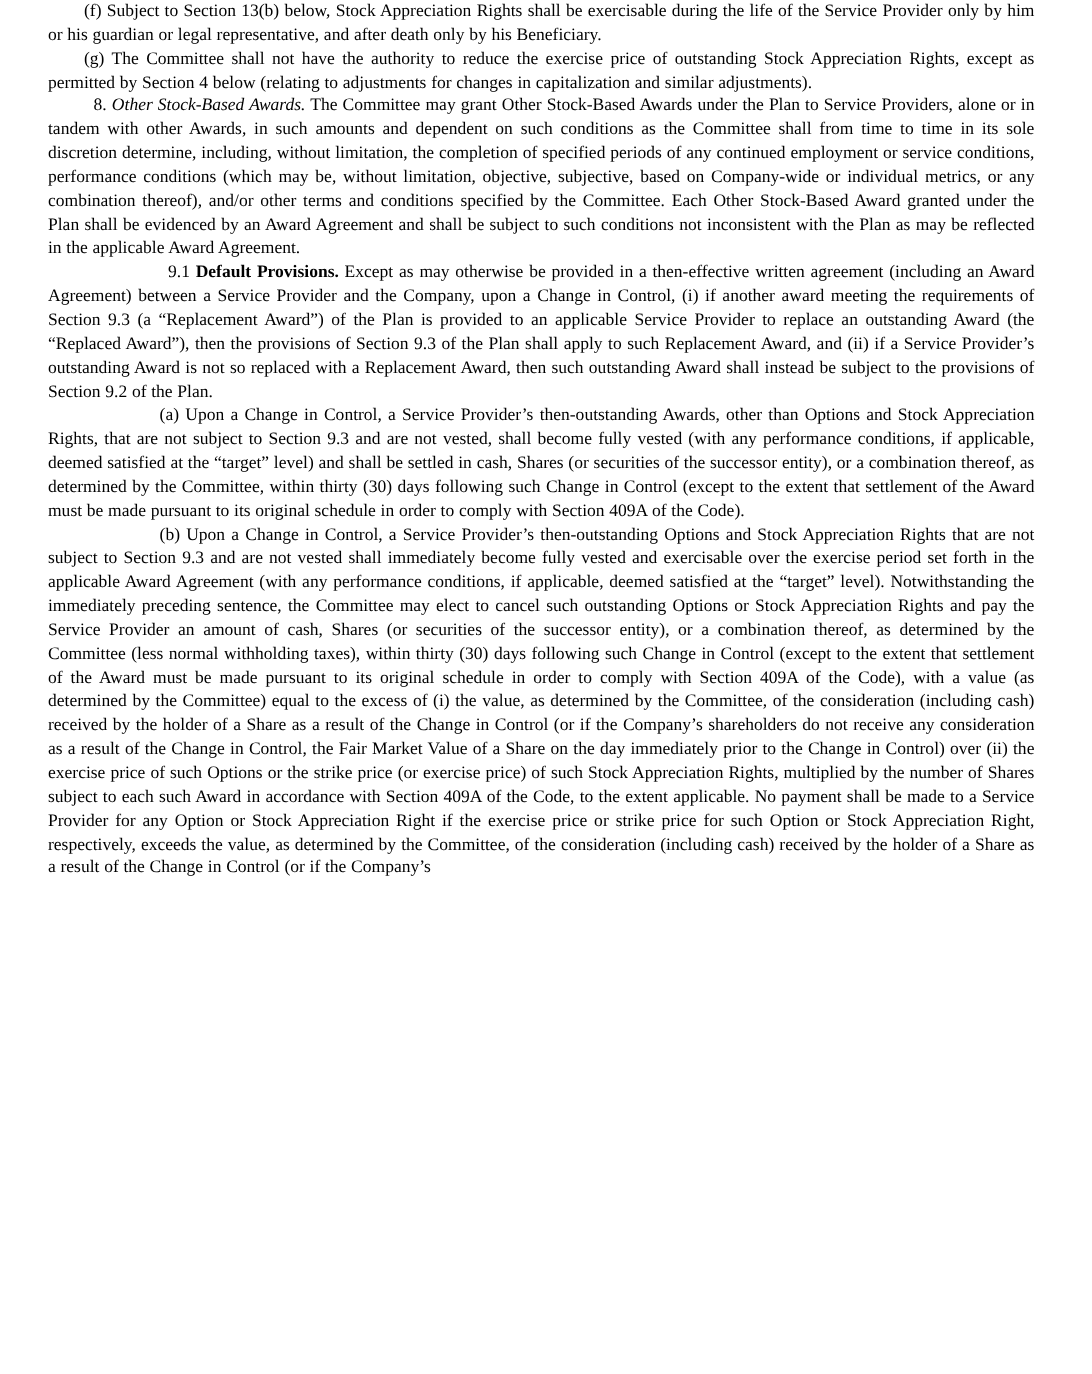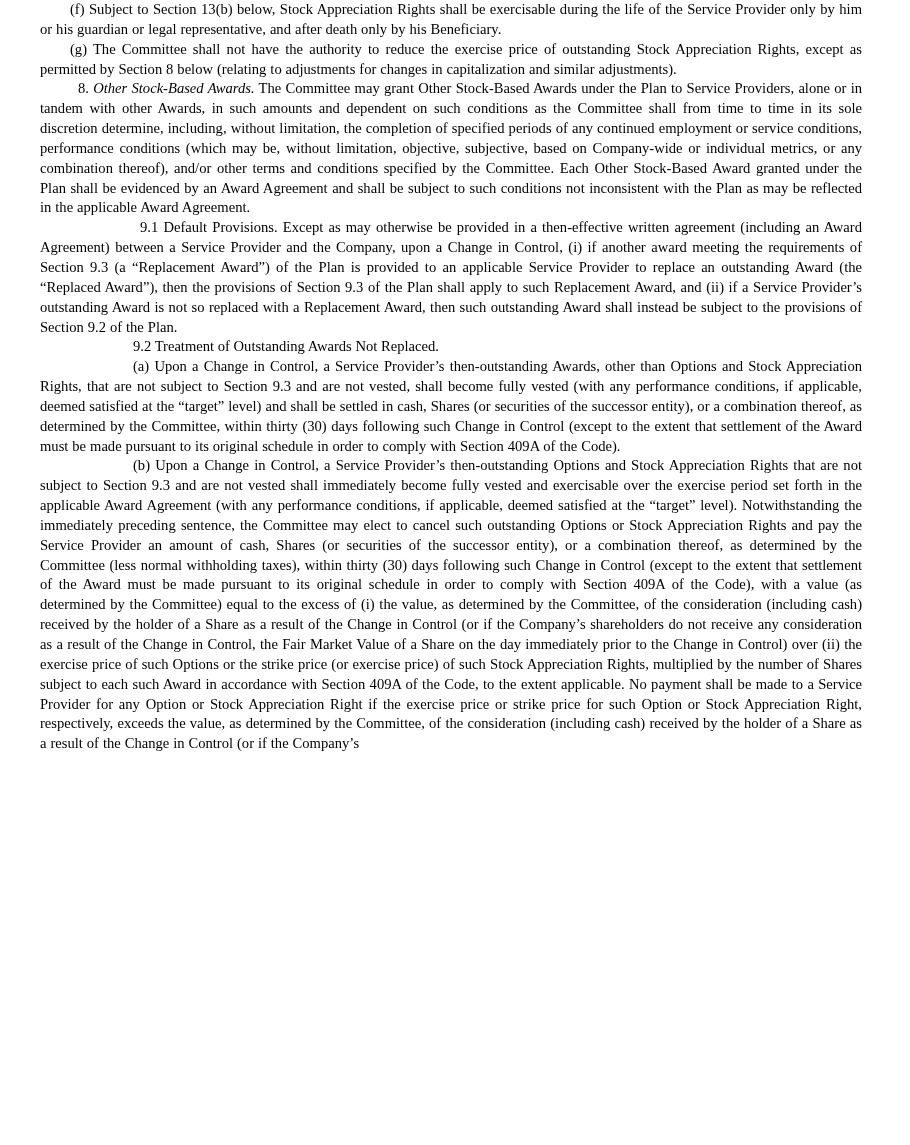--- a/index.html
+++ b/index.html
@@ -42,47 +42,46 @@
   .indent-sm  { text-indent: 30px; }
   .indent-sec { text-indent: 38px; }
   .indent-md  { text-indent: 93px; }
   .indent-lg  { text-indent: 100px; }
 
   
   .gap-sm  { margin-top: 19px; }
   .gap-md  { margin-top: 31px; }
   .gap-lg  { margin-top: 38px; }
 
-  .bold        { font-weight: normal; }
+  .bold        { font-weight: bold; }
   .bolditalic  { font-weight: normal; font-style: italic; }
 
   .heading-line {
     margin: 0;
     font-size: 14.6px;
     line-height: 19.85px;
     text-align: left;
     white-space: nowrap;
   }
   .num-regular { font-weight: normal; font-style: normal; }
 </style>
 </head>
 <body>
 
 <div class="page">
   <div class="text-column">
 
     <p class="para indent-sm gap-md">(f) Subject to Section 13(b) below, Stock Appreciation Rights shall be exercisable during the life of the Service Provider only by him or his guardian or legal representative, and after death only by his Beneficiary.</p>
 
-    <p class="para indent-sm gap-sm">(g) The Committee shall not have the authority to reduce the exercise price of outstanding Stock Appreciation Rights, except as permitted by Section 8 below (relating to adjustments for changes in capitalization and similar adjustments).</p>
+    <p class="para indent-sm gap-sm">(g) The Committee shall not have the authority to reduce the exercise price of outstanding Stock Appreciation Rights, except as permitted by Section 4 below (relating to adjustments for changes in capitalization and similar adjustments).</p>
 
     <p class="para indent-sec gap-lg"><span class="num-regular">8.</span><span> </span><span class="bolditalic">Other Stock-Based Awards.</span><span> The Committee may grant Other Stock-Based Awards under the Plan to Service Providers, alone or in tandem with other Awards, in such amounts and dependent on such conditions as the Committee shall from time to time in its sole discretion determine, including, without limitation, the completion of specified periods of any continued employment or service conditions, performance conditions (which may be, without limitation, objective, subjective, based on Company-wide or individual metrics, or any combination thereof), and/or other terms and conditions specified by the Committee. Each Other Stock-Based Award granted under the Plan shall be evidenced by an Award Agreement and shall be subject to such conditions not inconsistent with the Plan as may be reflected in the applicable Award Agreement.</span></p>
 
 
     <p class="para indent-lg gap-lg"><span class="num-regular">9.1</span><span> </span><span class="bold">Default Provisions.</span><span> Except as may otherwise be provided in a then-effective written agreement (including an Award Agreement) between a Service Provider and the Company, upon a Change in Control, (i) if another award meeting the requirements of Section 9.3 (a “Replacement Award”) of the Plan is provided to an applicable Service Provider to replace an outstanding Award (the “Replaced Award”), then the provisions of Section 9.3 of the Plan shall apply to such Replacement Award, and (ii) if a Service Provider’s outstanding Award is not so replaced with a Replacement Award, then such outstanding Award shall instead be subject to the provisions of Section 9.2 of the Plan.</span></p>
 
-    <p class="heading-line indent-md gap-lg"><span class="num-regular">9.2</span><span> </span><span class="bold">Treatment of Outstanding Awards Not Replaced.</span></p>
 
     <p class="para indent-md gap-lg">(a) Upon a Change in Control, a Service Provider’s then-outstanding Awards, other than Options and Stock Appreciation Rights, that are not subject to Section 9.3 and are not vested, shall become fully vested (with any performance conditions, if applicable, deemed satisfied at the “target” level) and shall be settled in cash, Shares (or securities of the successor entity), or a combination thereof, as determined by the Committee, within thirty (30) days following such Change in Control (except to the extent that settlement of the Award must be made pursuant to its original schedule in order to comply with Section 409A of the Code).</p>
 
     <p class="para indent-md gap-lg">(b) Upon a Change in Control, a Service Provider’s then-outstanding Options and Stock Appreciation Rights that are not subject to Section 9.3 and are not vested shall immediately become fully vested and exercisable over the exercise period set forth in the applicable Award Agreement (with any performance conditions, if applicable, deemed satisfied at the “target” level). Notwithstanding the immediately preceding sentence, the Committee may elect to cancel such outstanding Options or Stock Appreciation Rights and pay the Service Provider an amount of cash, Shares (or securities of the successor entity), or a combination thereof, as determined by the Committee (less normal withholding taxes), within thirty (30) days following such Change in Control (except to the extent that settlement of the Award must be made pursuant to its original schedule in order to comply with Section 409A of the Code), with a value (as determined by the Committee) equal to the excess of (i) the value, as determined by the Committee, of the consideration (including cash) received by the holder of a Share as a result of the Change in Control (or if the Company’s shareholders do not receive any consideration as a result of the Change in Control, the Fair Market Value of a Share on the day immediately prior to the Change in Control) over (ii) the exercise price of such Options or the strike price (or exercise price) of such Stock Appreciation Rights, multiplied by the number of Shares subject to each such Award in accordance with Section 409A of the Code, to the extent applicable. No payment shall be made to a Service Provider for any Option or Stock Appreciation Right if the exercise price or strike price for such Option or Stock Appreciation Right, respectively, exceeds the value, as determined by the Committee, of the consideration (including cash) received by the holder of a Share as a result of the Change in Control (or if the Company’s</p>
 
   </div>
 </div>
 
 </body></html>

